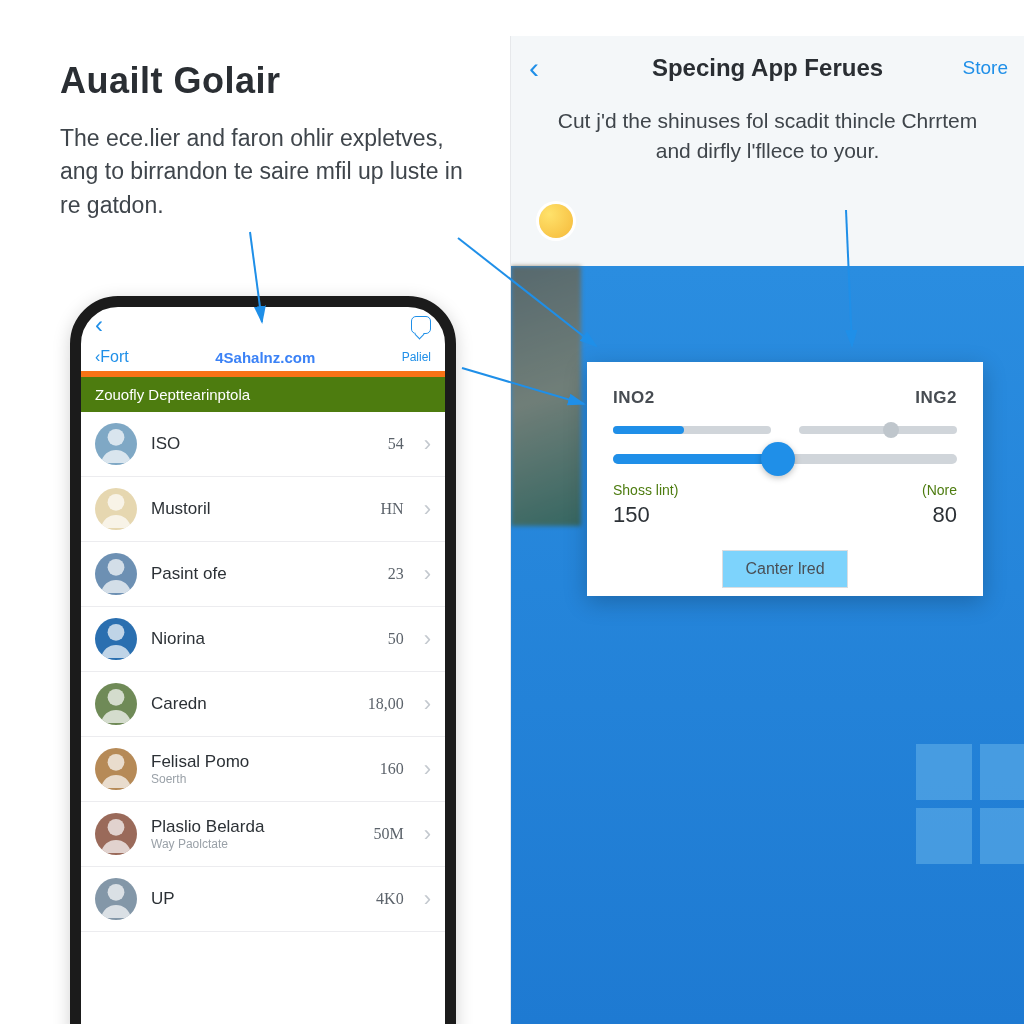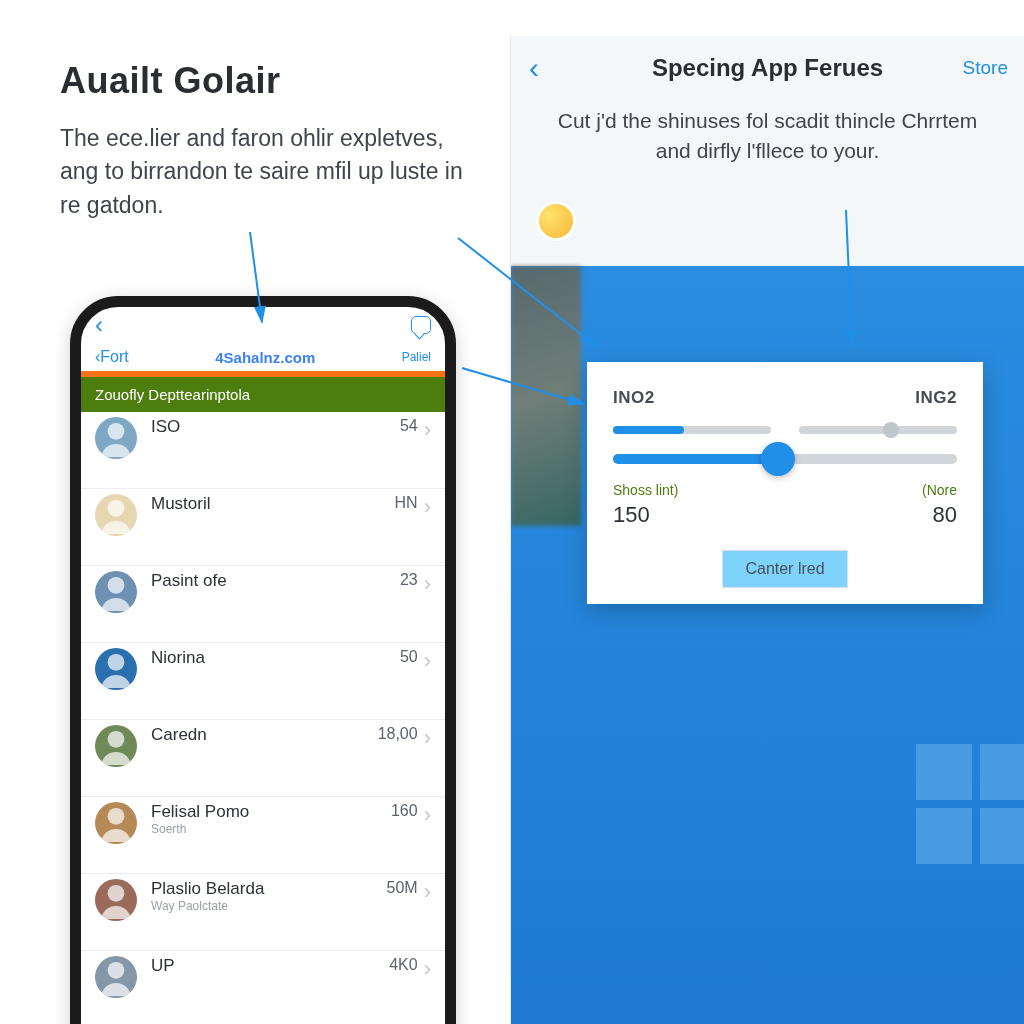--- a/index.html
+++ b/index.html
@@ -39,27 +39,27 @@
   .bubble::after{content:"";position:absolute;left:4px;bottom:-5px;width:6px;height:6px;border-left:1.5px solid #1f8fe8;border-bottom:1.5px solid #1f8fe8;transform:rotate(-45deg);background:#fff;}
 
   .nav2 { display:flex; align-items:center; justify-content:space-between; height:34px; padding:0 14px; border-bottom:6px solid #f97316;}
   .nav2 .back{ color:#1f8fe8; font-size:16px; }
   .nav2 .dom { font-size:15px; font-weight:600; color:#3b82f6;}
   .nav2 .act { color:#1f8fe8; font-size:12px;text-align:right; }
 
   .section { background:#4d7c0f; color:#fff; font-size:15px; padding:9px 14px; }
 
   .rows { }
-  .row  { display:flex; height:77px; padding:5px 14px; border-bottom:1px solid #ececef;}
+  .row  { display:flex; align-items:center; height:65px; padding:5px 14px; border-bottom:1px solid #ececef;}
   .ava  { width:42px; height:42px; border-radius:50%; flex:0 0 42px; margin-right:14px; background:#bcd3e2; display:flex;align-items:center;justify-content:center;overflow:hidden;}
   .ava svg{width:100%;height:100%;}
   .lab  { flex:1; }
   .lab .t { font-size:17px; color:#2c3136;}
   .lab .s { font-size:12px; color:#9aa1a8;}
-  .val  { font-size:16px; color:#5c636b; margin-right:6px;}
+  .val  { font-size:16px; color:#5c636b; margin-right:20px;font-family:Liberation Serif, serif;}
   .arw  { font-size:22px; color:#c4c9cf;}
 
   
   .right { position:absolute; left:510px; top:36px; width:514px; height:988px;
            background:linear-gradient(180deg,#f4f7f9 0,#f4f7f9 230px,#2a8de0 230px,#1e7ad2 100%);
            border-left:1px solid #e6e8eb;
            overflow:hidden;}
   .right::after{ 
     content:""; position:absolute; right:-12px; bottom:160px; width:120px; height:120px;
     background:
@@ -77,21 +77,21 @@
   .r-title{ font-size:24px; font-weight:700; color:#2a2e33;}
   .r-store{ position:absolute; right:16px; font-size:19px; color:#1f8fe8;}
 
   .r-desc { font-size:21px; line-height:1.45; color:#3f454b; text-align:center; padding:6px 44px 0;}
   .emoji  { position:absolute; left:28px; top:168px; width:34px;height:34px;border-radius:50%;
             background:radial-gradient(circle at 30% 30%,#ffe26b,#f5b93a);
             box-shadow:0 0 0 3px #fff; }
 
   
   .card { position:absolute; left:76px; top:326px; width:396px; background:#fff;
-          box-shadow:0 6px 22px rgba(0,0,0,.22); padding:26px 26px 16px; }
+          box-shadow:0 6px 22px rgba(0,0,0,.22); padding:26px 26px 8px; }
   .card-top{ display:flex; justify-content:space-between; margin-bottom:18px;}
   .card-top span{ font-size:17px; font-weight:700; color:#474c52; letter-spacing:.5px;}
   .sliders-row{ display:flex; gap:28px; margin-bottom:20px;}
   .mini{ flex:1; height:8px; border-radius:4px; background:#d0d5da; position:relative;}
   .mini .fill{position:absolute;left:0;top:0;height:100%;border-radius:4px;background:#1f8fe8;}
   .mini .knob{position:absolute;top:50%;transform:translate(-50%,-50%);width:16px;height:16px;border-radius:50%;background:#bfc6cc;}
   .mini.a .fill{width:45%;}
   .mini.b .knob{left:58%;}
   .big { height:10px; border-radius:5px; background:#d0d5da; position:relative; margin-bottom:18px;}
   .big .fill{position:absolute;left:0;top:0;height:100%;width:48%;border-radius:5px;background:#1f8fe8;}

